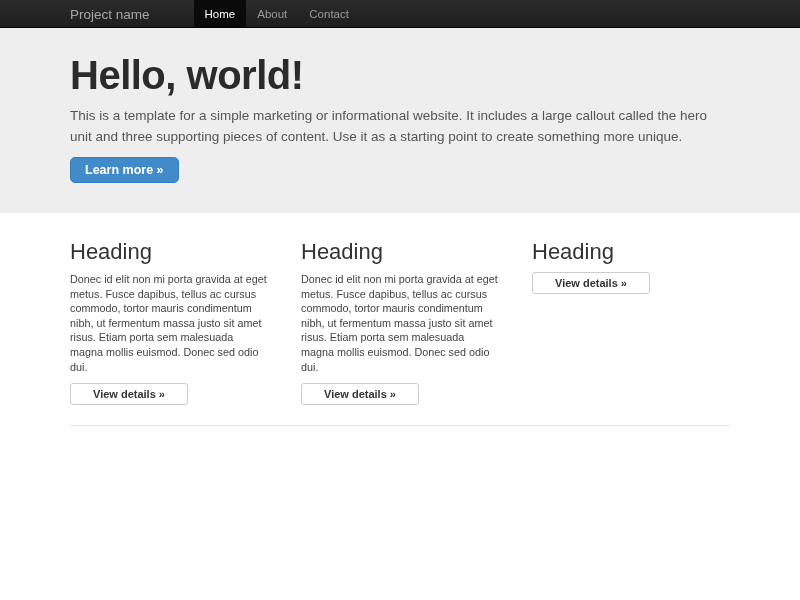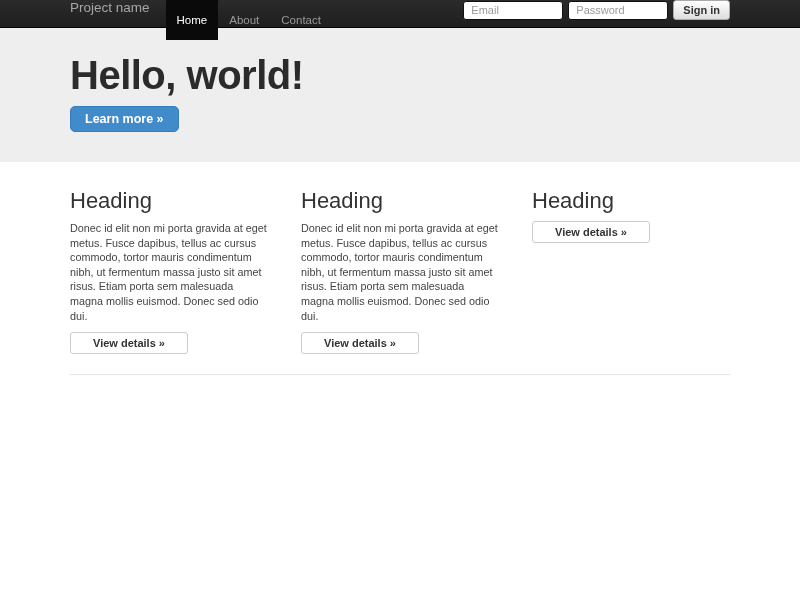--- a/index.html
+++ b/index.html
@@ -13,32 +13,32 @@
 
   
   .navbar {
     height: 28px;
     background: linear-gradient(#2b2b2b, #1e1e1e);
     border-bottom: 1px solid #000;
   }
   .navbar-inner {
     width: 660px; margin: 0 auto;
     height: 28px;
-    display: flex; align-items: flex-start;
+    display: flex; align-items: center; gap: 28px;
   }
   .brand {
     color: #a6a6a6;
     font-size: 13.5px;
     padding-right: 16px;
     white-space: nowrap;
     cursor: default;
   }
   .nav { display: flex; list-style: none; height: 28px; }
   .nav li {
-    height: 40px; line-height: 28px;
+    height: 27px; line-height: 28px;
     padding: 0 11px;
     font-size: 11.5px;
     color: #999999;
     cursor: pointer;
     display: flex; align-items: center; gap: 4px;
   }
   .nav li.active {
     background: #0a0a0a;
     color: #ffffff;
   }
@@ -157,31 +157,27 @@
       <li class="active">
         <span>Home</span>
       </li>
       <li>
         <span>About</span>
       </li>
       <li>
         <span>Contact</span>
       </li>
     </ul>
-    <div class="navbar-form">
-      <input type="text" placeholder="Email" style="">
-      <input type="password" placeholder="Password" style="">
-      <button class="btn-signin">Sign in</button>
-    </div>
   </div>
 </header>
 
 <section class="hero">
   <div class="container">
     <h1>Hello, world!</h1>
+    <p>This is a template for a simple marketing or informational website. It includes a large callout called the hero unit and three supporting pieces of content. Use it as a starting point to create something more unique.</p>
     <button class="btn-primary">Learn more »</button>
   </div>
 </section>
 
 <main class="container">
   <div class="row">
     <div class="col">
       <h2>Heading</h2>
       <p>Donec id elit non mi porta gravida at eget metus. Fusce dapibus, tellus ac cursus commodo, tortor mauris condimentum nibh, ut fermentum massa justo sit amet risus. Etiam porta sem malesuada magna mollis euismod. Donec sed odio dui.</p>
       <button class="btn-default">View details »</button>

